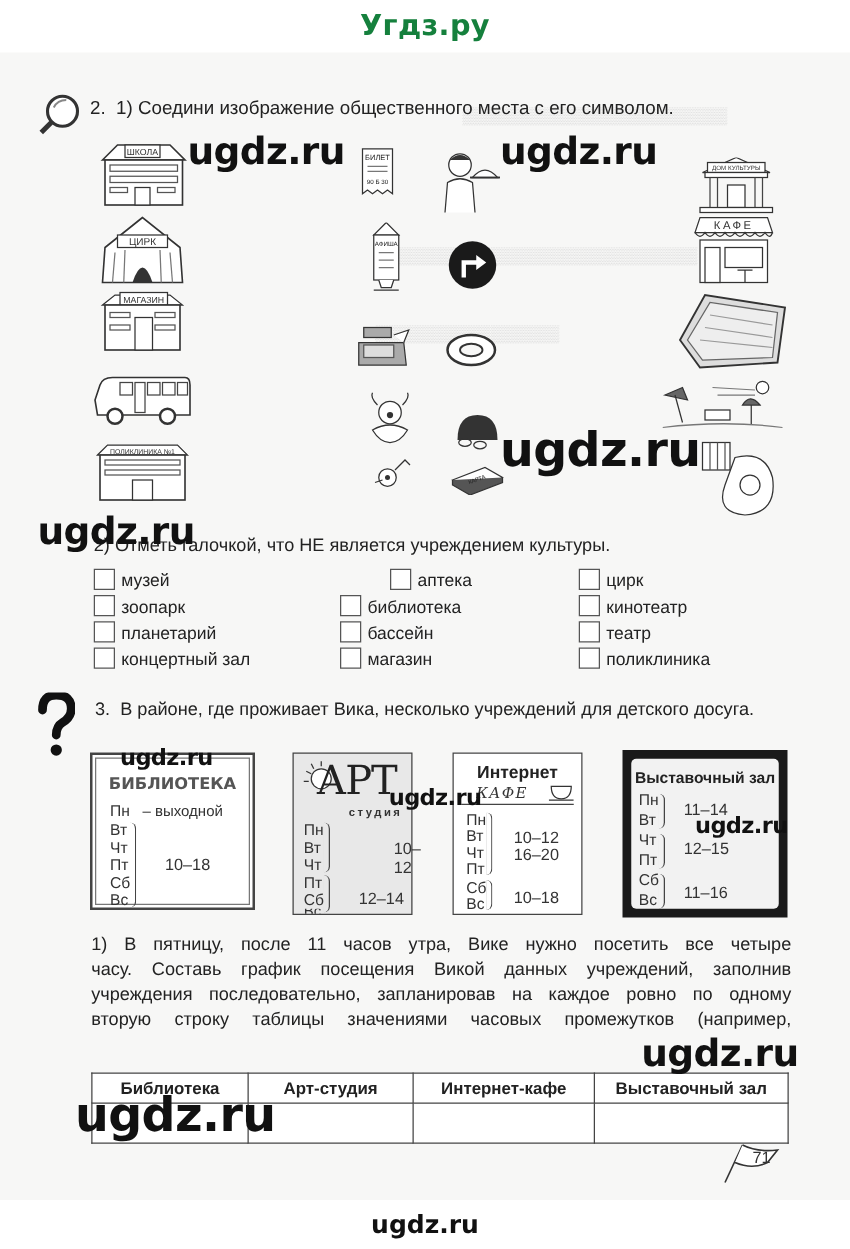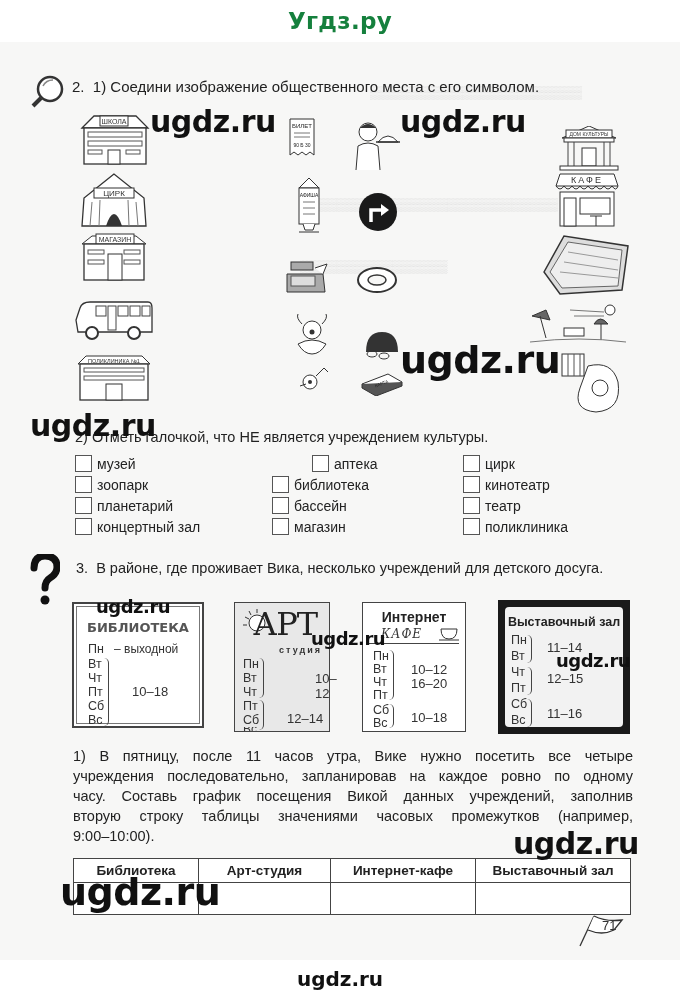--- a/index.html
+++ b/index.html
@@ -426,24 +426,23 @@
       <div class="hours" style="left:42px;top:64px;">12–15</div>
       <div class="day" style="left:6px;top:90px;">Сб</div>
       <div class="day" style="left:6px;top:106px;">Вс</div>
       <div class="brace" style="left:22px;top:92px;height:28px;"></div>
       <div class="hours" style="left:42px;top:99px;">11–16</div>
     </div>
   </div>
 
   <div class="task-text" style="left:73px;top:704px;width:560px;font-size:14.5px;line-height:20px;">
     <div style="text-align:justify;text-align-last:justify;">1) В пятницу, после 11 часов утра, Вике нужно посетить все четыре</div>
+    <div style="text-align:justify;text-align-last:justify;">часу. Составь график посещения Викой данных учреждений, заполнив</div>
     <div style="text-align:justify;text-align-last:justify;">учреждения последовательно, запланировав на каждое ровно по одному</div>
-    <div style="text-align:justify;text-align-last:justify;">часу. Составь график посещения Викой данных учреждений, заполнив</div>
     <div style="text-align:justify;text-align-last:justify;">вторую строку таблицы значениями часовых промежутков (например,</div>
-    <div>9:00–10:00).</div>
   </div>
 
   <table class="sched-table" style="top:816px;">
     <tbody>
         <tr>
       <th style="width:125px;">Библиотека</th>
       <th style="width:132px;">Арт-студия</th>
       <th style="width:145px;">Интернет-кафе</th>
       <th>Выставочный  зал</th>
     </tr>

